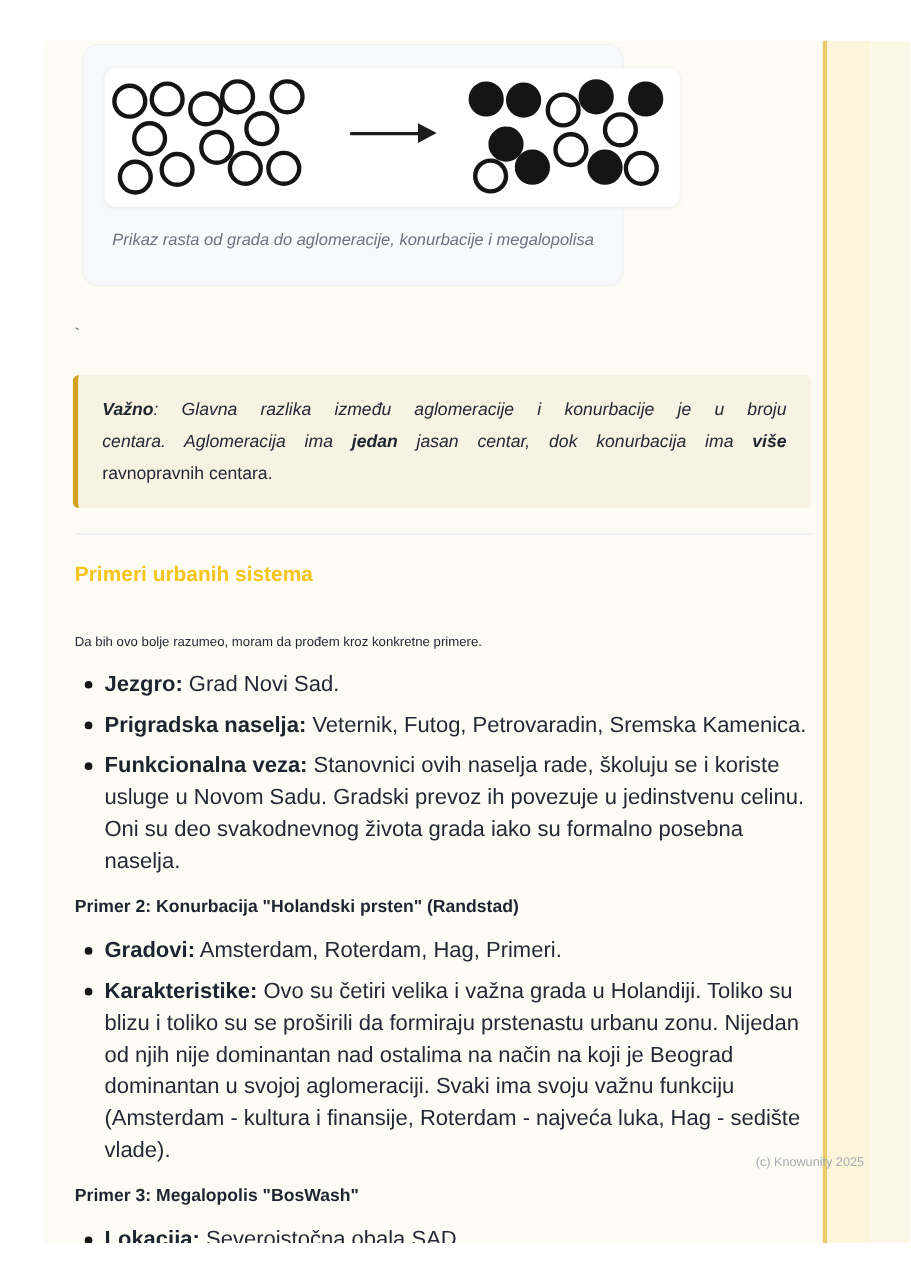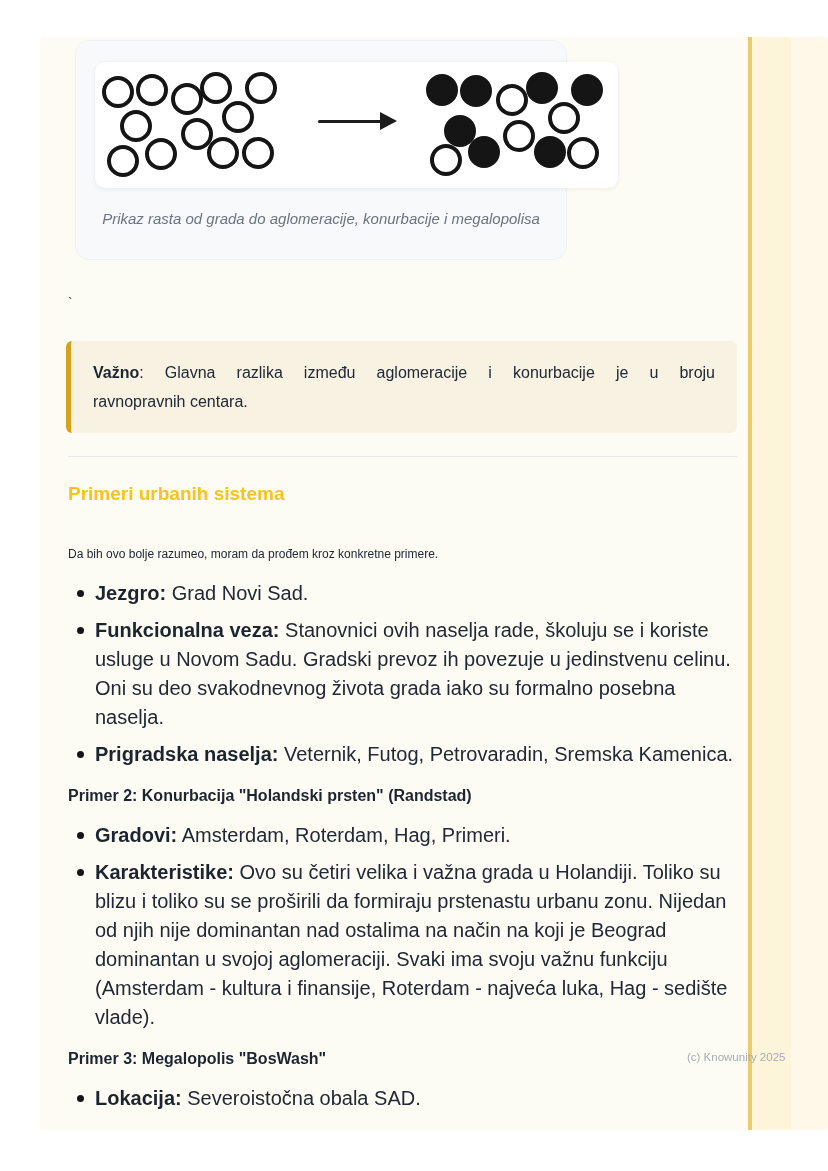--- a/index.html
+++ b/index.html
@@ -52,21 +52,21 @@
   }
 
   .stray-char { margin:34px 0 0 28px; font-size:14px; line-height:18px; color:#374151; }
 
   .callout {
     margin:29px 11px 0 26px; width:671px;
     background:#f7f2e2; border-left:5px solid #d6a11e; border-radius:6px;
     padding:17px 22px; font-size:16px; line-height:29px; color:#222835;
   }
   .callout-line { text-align:justify; }
-  .callout-line.just { text-align-last:justify; }
+  .callout-line.just { text-align-last:justify;font-style:italic; }
   .b { font-weight:bold; color:#1c2430; }
 
   .divider { margin:23px 11px 0 28px; border:none; border-top:1px solid #e6e8eb; height:0; }
 
   .section-heading {
     margin:22px 11px 0 28px; font-size:19px; line-height:30px;
     font-weight:bold; color:#f6c41c;
   }
   .intro { margin:32px 11px 0 28px; font-size:12px; line-height:26px; }
 
@@ -127,44 +127,47 @@
         </div>
       <div class="figure-caption">Prikaz rasta od grada do aglomeracije, konurbacije i megalopolisa</div>
     </div>
 
     <div class="stray-char">`</div>
 
     <div class="callout">
       <div class="callout-line just">
         <span class="b">Važno</span><span>: Glavna razlika između aglomeracije i konurbacije je u broju</span>
       </div>
+      <div class="callout-line just">
+        <span>centara. Aglomeracija ima </span><span class="b">jedan</span><span> jasan centar, dok konurbacija ima </span><span class="b">više</span>
+      </div>
       <div class="callout-line">
         <span>ravnopravnih centara.</span>
       </div>
     </div>
 
     <hr class="divider">
 
     <h2 class="section-heading">Primeri urbanih sistema</h2>
 
     <p class="intro">Da bih ovo bolje razumeo, moram da prođem kroz konkretne primere.</p>
 
     <div class="example">
       <ul>
         <li>
           <span class="bullet-dot"></span>
           <span class="b">Jezgro:</span><span> Grad Novi Sad.</span>
         </li>
         <li>
           <span class="bullet-dot"></span>
-          <span class="b">Funkcionalna veza:</span><span> Stanovnici ovih naselja rade, školuju se i koriste usluge u Novom Sadu. Gradski prevoz ih povezuje u jedinstvenu celinu. Oni su deo svakodnevnog života grada iako su formalno posebna naselja.</span>
+          <span class="b">Prigradska naselja:</span><span> Veternik, Futog, Petrovaradin, Sremska Kamenica.</span>
         </li>
         <li>
           <span class="bullet-dot"></span>
-          <span class="b">Prigradska naselja:</span><span> Veternik, Futog, Petrovaradin, Sremska Kamenica.</span>
+          <span class="b">Funkcionalna veza:</span><span> Stanovnici ovih naselja rade, školuju se i koriste usluge u Novom Sadu. Gradski prevoz ih povezuje u jedinstvenu celinu. Oni su deo svakodnevnog života grada iako su formalno posebna naselja.</span>
         </li>
       </ul>
     </div>
 
     <div class="example">
       <p class="example-title">Primer 2: Konurbacija "Holandski prsten" (Randstad)</p>
       <ul>
         <li>
           <span class="bullet-dot"></span>
           <span class="b">Gradovi:</span><span> Amsterdam, Roterdam, Hag, Primeri.</span>

